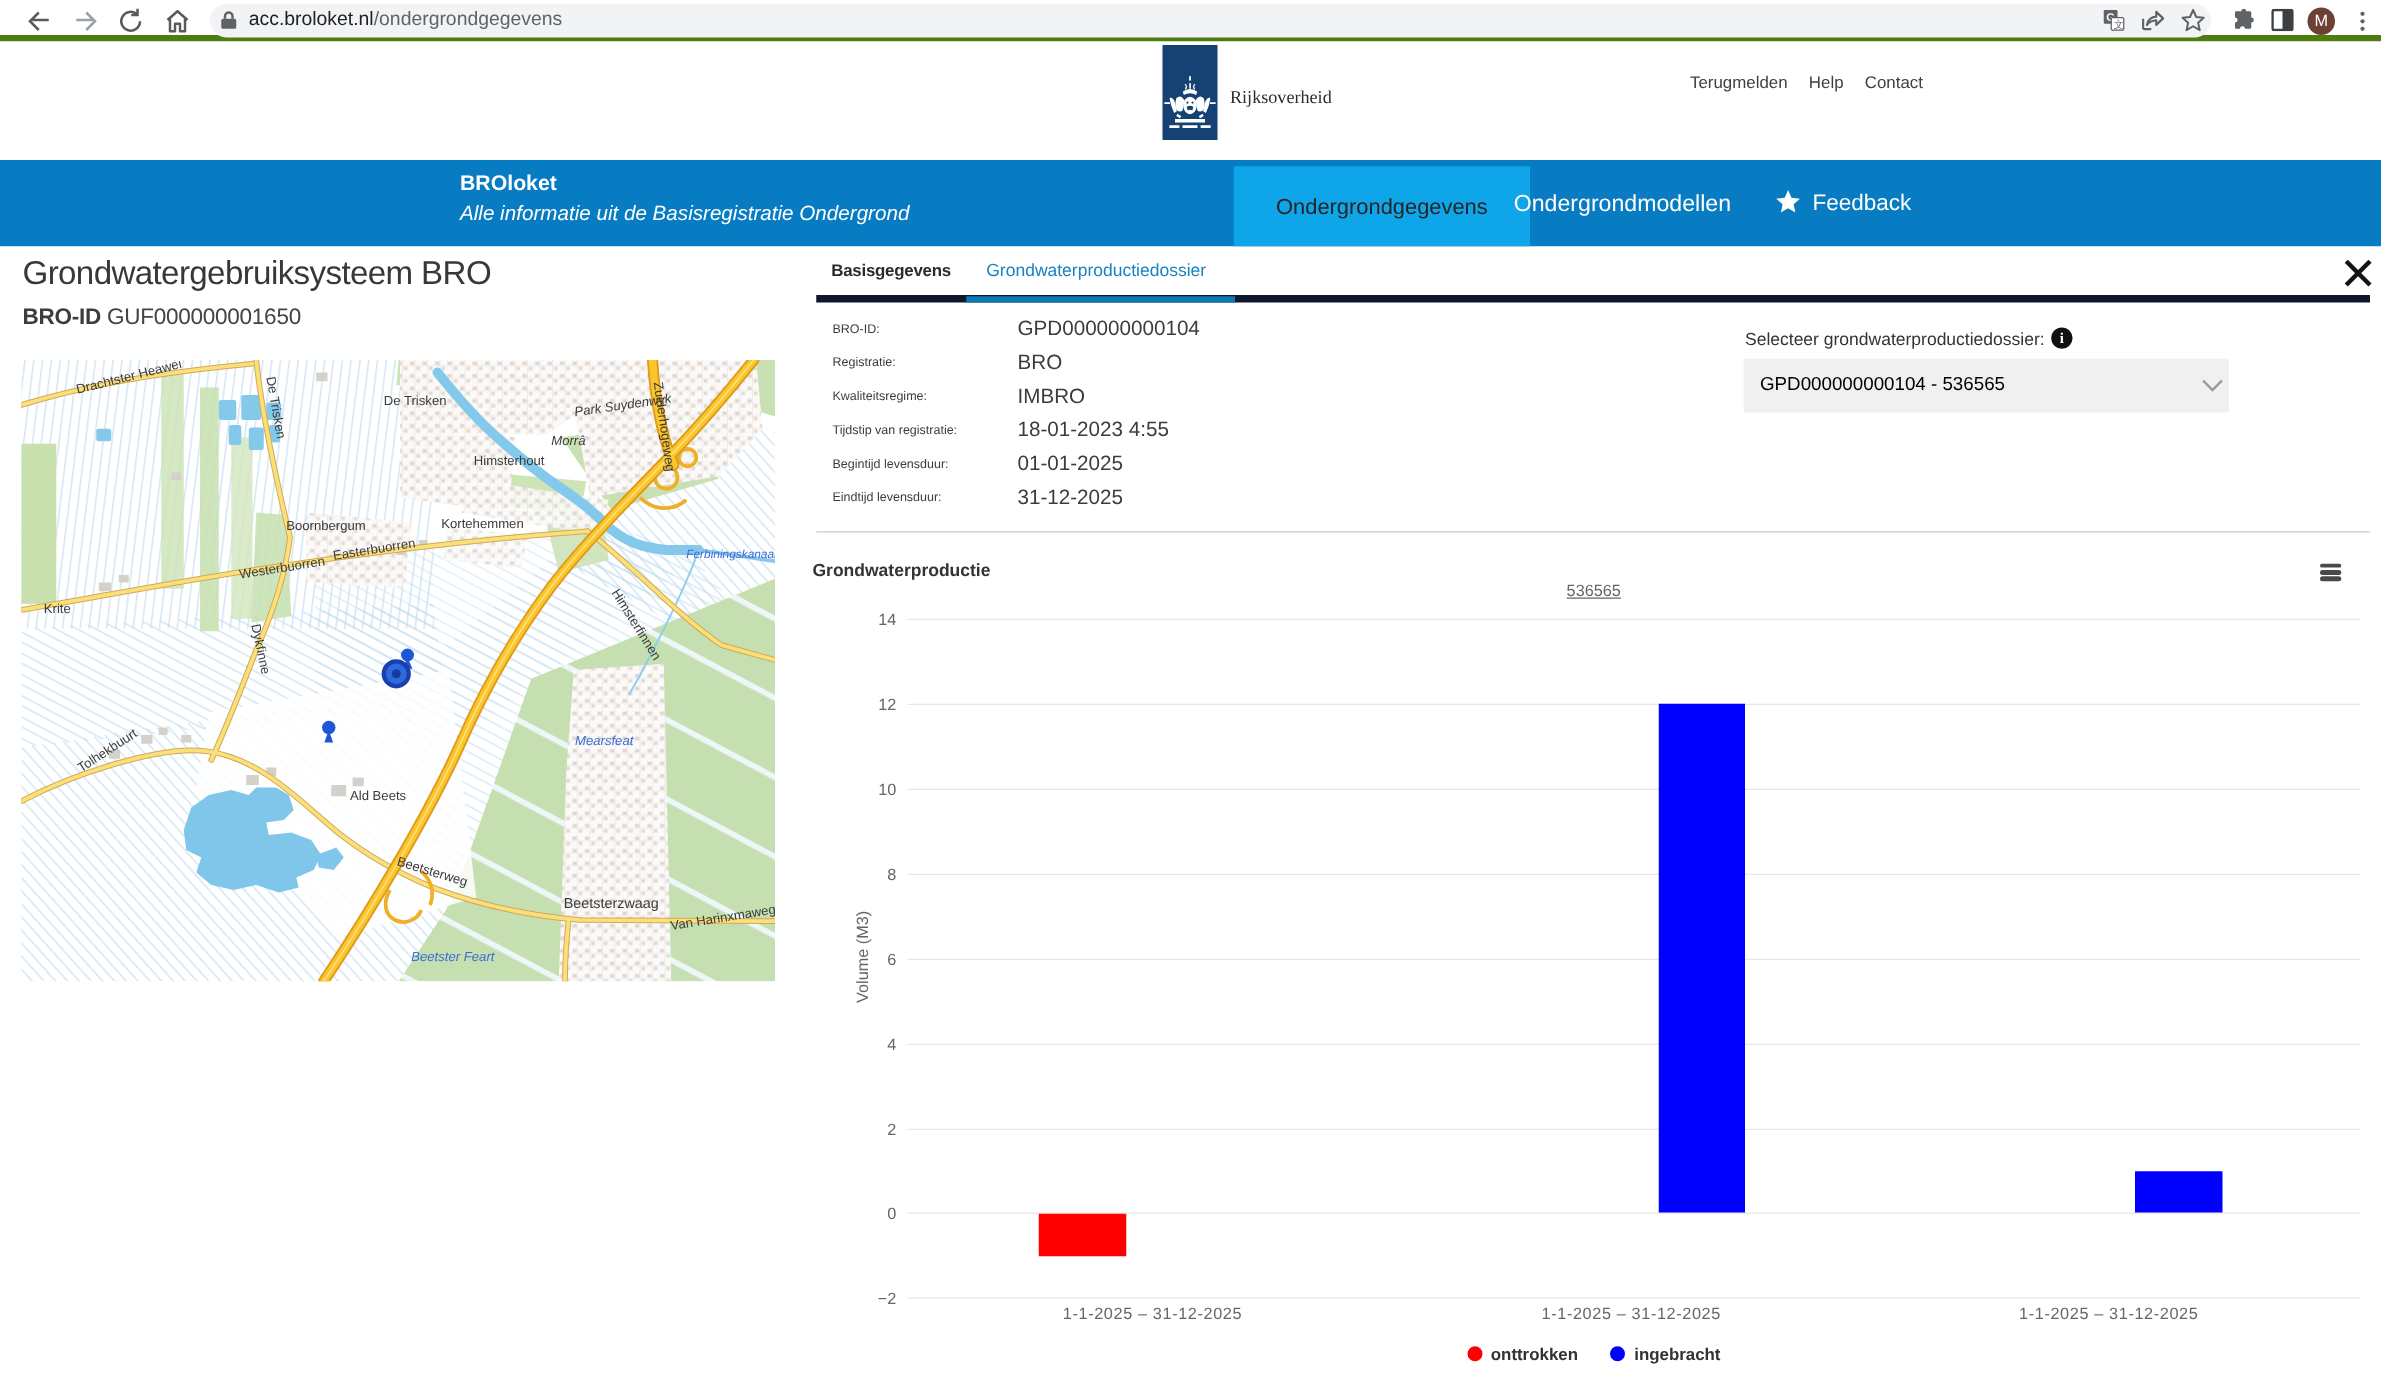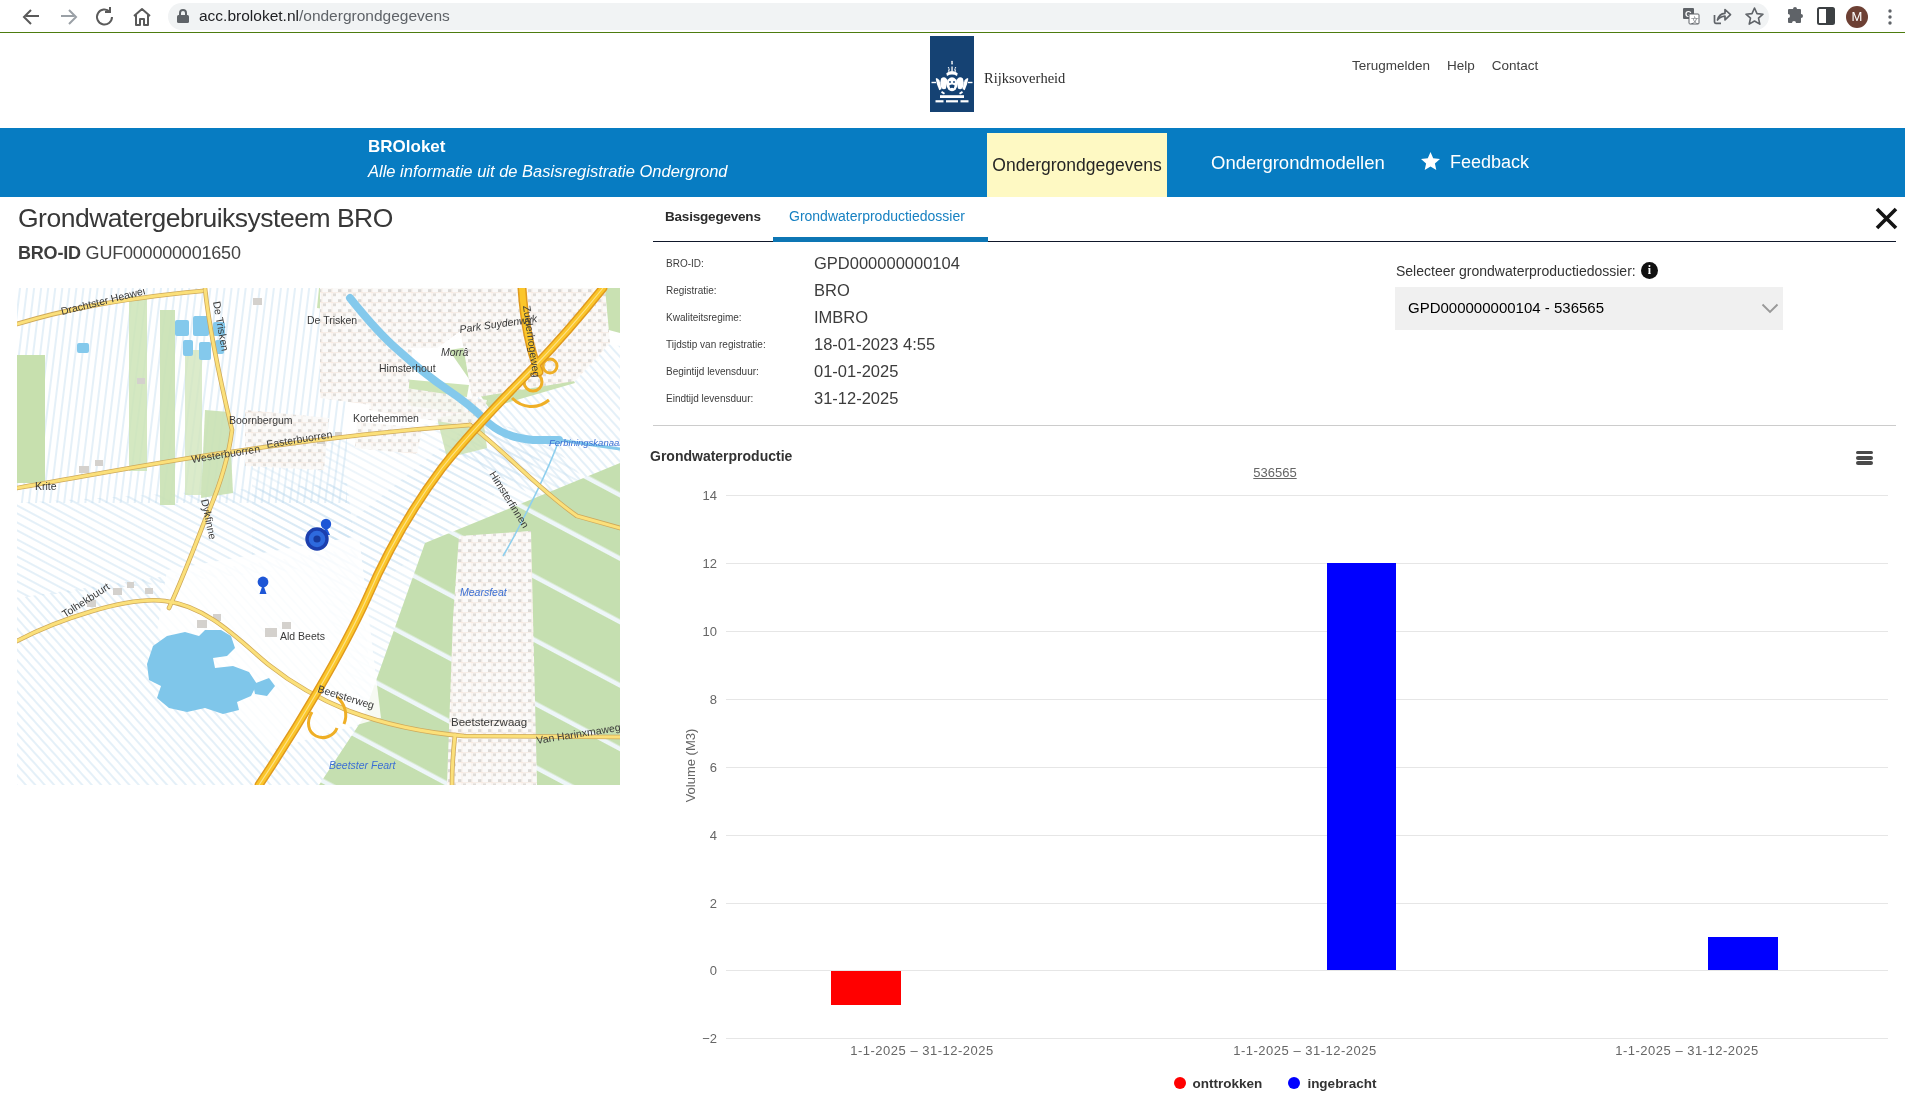--- a/index.html
+++ b/index.html
@@ -1,43 +1,43 @@
 <!DOCTYPE html>
 <html><head>
 <meta charset="utf-8">
 <style>
 * { margin:0; padding:0; box-sizing:border-box; }
 html,body { width:1905px; height:1111px; overflow:hidden; background:#fff;
   font-family:"Liberation Sans", sans-serif; }
 .abs { position:absolute; }
 
-#toolbar { position:absolute; left:0; top:0; width:1905px; height:33px; background:#ffffff; border-bottom:1px solid #4d7c0f; }
+#toolbar { position:absolute; left:0; top:0; width:1905px; height:33px; background:#ffffff; border-bottom:5px solid #4d7c0f; }
 #pill { position:absolute; left:168px; top:3px; width:1601px; height:27px; background:#f1f3f4; border-radius:14px; }
 #urltext { position:absolute; left:199px; top:7px; font-size:15.5px; color:#202124; }
 #urltext .gray { color:#5f6368; }
 
 #logoblock { position:absolute; left:930px; top:36px; width:44px; height:76px; background:#154273; }
 #rijkstext { position:absolute; left:984px; top:70px; font-family:"Liberation Serif",serif; font-size:14.5px; color:#2c2c2c; }
 #toplinks { position:absolute; left:1352px; top:58px; font-size:13.5px; color:#404040; }
 #toplinks span { margin-right:17px; }
 
 #nav { position:absolute; left:0; top:128px; width:1905px; height:69px; background:#077cc2; }
 #brand { position:absolute; left:368px; top:9px; color:#fff; }
 #brand .b1 { font-size:17px; font-weight:bold; }
 #brand .b2 { font-size:16.5px; font-style:italic; margin-top:5px; }
-#tab-active { position:absolute; left:987px; top:5px; width:180px; height:64px; background:#fef9c3; color:#252525; font-size:17.5px; text-align:center; line-height:64px; }
+#tab-active { position:absolute; left:987px; top:5px; width:237px; height:64px; background:#0ea5e9; color:#252525; font-size:17.5px; text-align:center; line-height:64px; }
 #tab-models { position:absolute; left:1211px; top:0; height:69px; color:#fff; font-size:18.5px; line-height:69px; }
 #tab-feedback { position:absolute; left:1420px; top:0; height:69px; color:#ffffff; font-size:18px; line-height:69px; }
 
 #h1 { position:absolute; left:18px; top:203px; font-size:26.5px; letter-spacing:-0.5px; color:#383838; }
 #broid { position:absolute; left:18px; top:243px; font-size:18px; letter-spacing:-0.2px; color:#444; }
 #broid b { color:#3d3d3d; }
 #map { position:absolute; left:17px; top:288px; width:603px; height:497px; }
 
-#tabrow { position:absolute; left:653px; top:200px; width:1243px; height:42px; border-bottom:1px solid #0f172a; }
+#tabrow { position:absolute; left:653px; top:200px; width:1243px; height:42px; border-bottom:6px solid #0f172a; }
 .rtab1 { position:absolute; left:12px; top:9px; font-size:13.5px; letter-spacing:-0.2px; font-weight:bold; color:#2b2b2b; }
 .rtab2 { position:absolute; left:136px; top:8px; font-size:14px; color:#1781c2; }
 #tabline { position:absolute; left:120px; top:37px; width:215px; height:5px; background:#0d76b4; }
 #closex { position:absolute; left:1872px; top:205px; width:28px; height:28px; }
 
 .flabel { position:absolute; left:666px; font-size:10px; color:#3c3c3c; }
 .fvalue { position:absolute; left:814px; font-size:16.5px; color:#3c3c3c; }
 #sellabel { position:absolute; left:1396px; top:263px; font-size:14px; color:#333; }
 #infoicon { position:absolute; left:1641px; top:262px; width:17px; height:17px; background:#111; border-radius:50%; color:#fff; font-size:12px; font-weight:bold; text-align:center; line-height:17px; font-family:"Liberation Serif",serif; }
 #dropdown { position:absolute; left:1395px; top:287px; width:388px; height:43px; background:#f0f0f0; }

